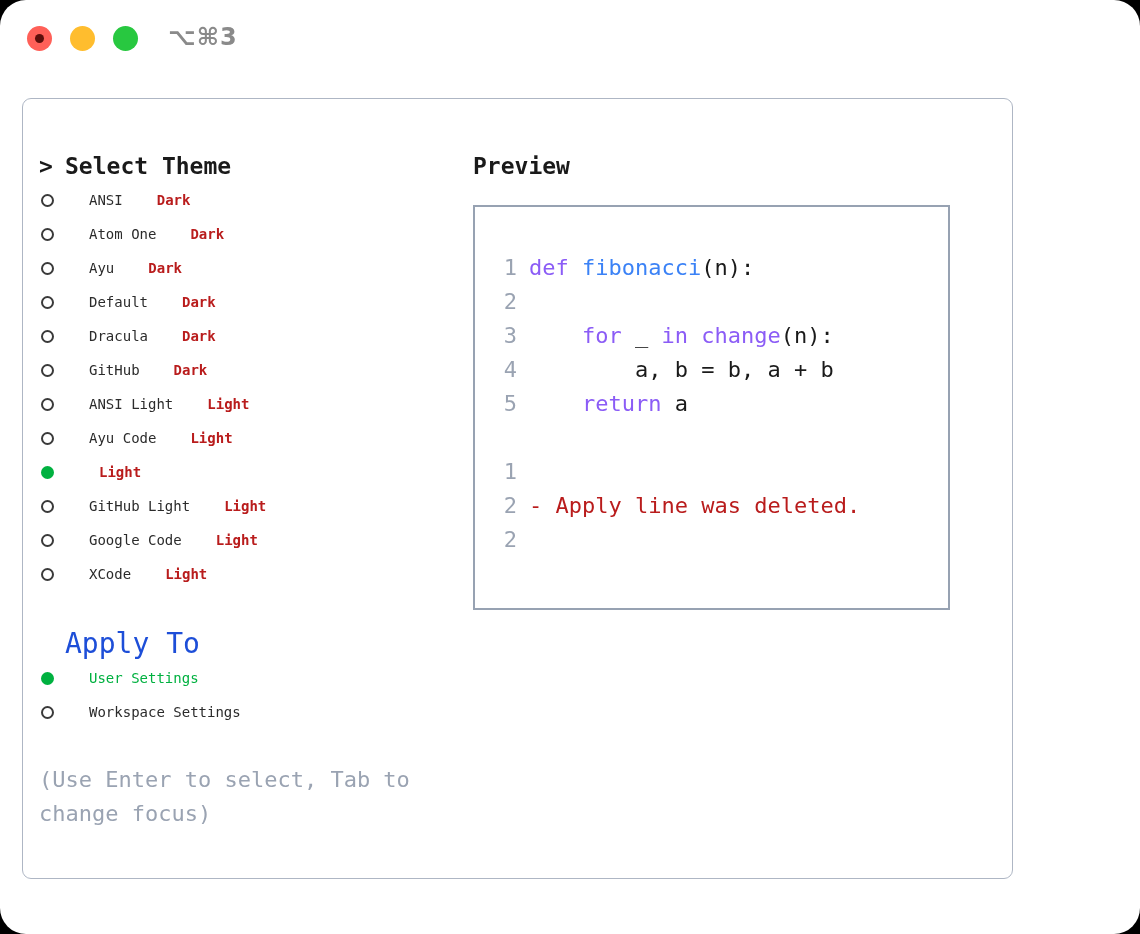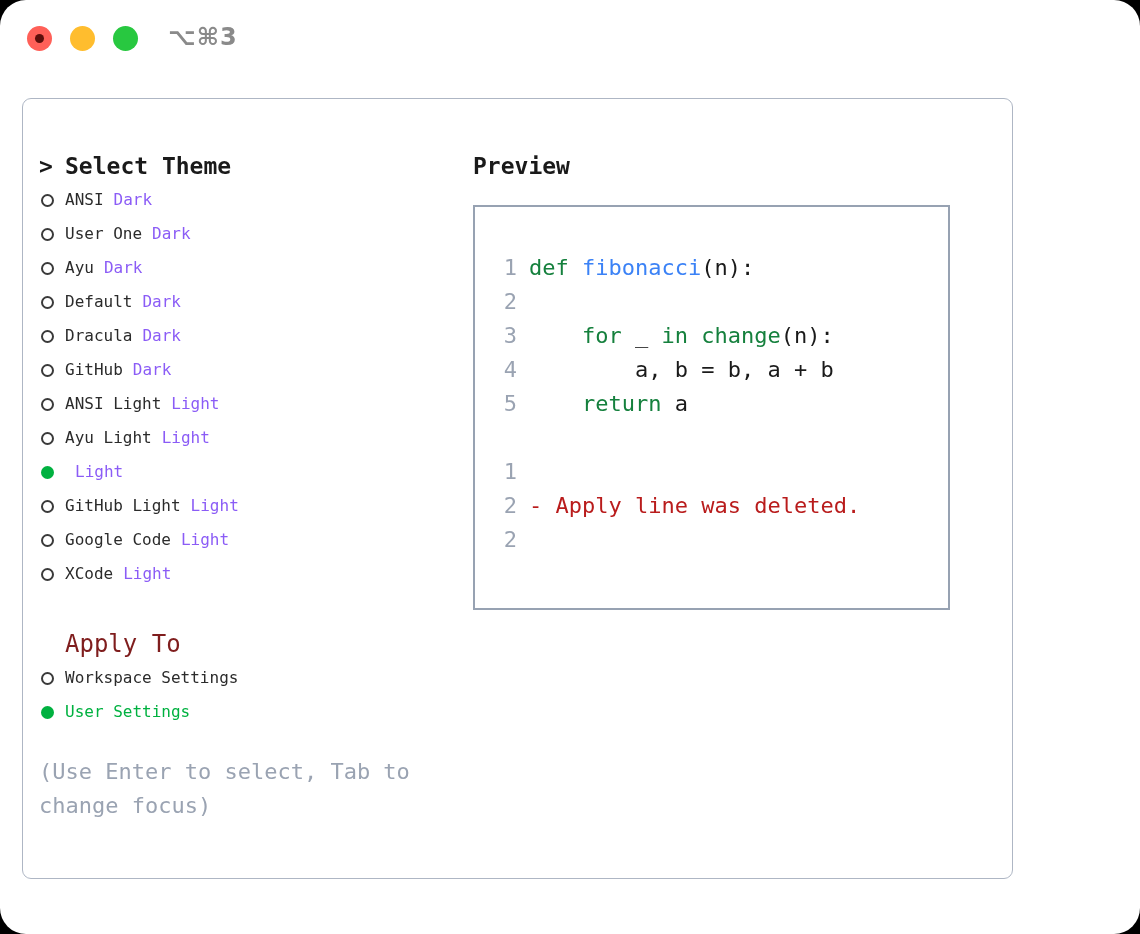--- a/index.html
+++ b/index.html
@@ -102,23 +102,24 @@
     width: 26px;
     display: inline-block;
     flex: 0 0 26px;
   }
 
   .theme-row {
     height: 34px;
     line-height: 34px;
     display: flex;
     align-items: center;
-    font-size: 16px;
+    font-size: 14px;
     color: #2b2b2b;
     white-space: pre;
+    gap: 24px;
   }
   .bullet {
     flex: 0 0 26px;
     width: 26px;
     display: flex;
     align-items: center;
     justify-content: flex-start;
     padding-left: 2px;
     box-sizing: border-box;
   }
@@ -131,42 +132,43 @@
     box-sizing: border-box;
     background: transparent;
   }
   .theme-row.selected .bullet .dot {
     background: #00b140;
     border-color: #00b140;
   }
   .theme-row .name { color: #2b2b2b; }
   .theme-row.selected .name { color: #00b140; }
   .theme-row .tag {
-    color: #8b5cf6;
+    color: #b91c1c;
     margin-left: 10px;
+    font-weight: bold;
   }
 
   .section-gap { height: 36px; }
 
   .section-title {
     height: 34px;
     line-height: 34px;
-    font-size: 24px;
-    color: #7f1d1d;
+    font-size: 28px;
+    color: #1d4ed8;
     display: flex;
     align-items: flex-start;
     white-space: pre;
   }
   .section-title .spacer {
     flex: 0 0 26px;
     width: 26px;
   }
 
   .hint {
-    margin-top: 26px;
+    margin-top: 34px;
     font-size: 22px;
     line-height: 34px;
     color: #9aa3b2;
     width: 404px;
   }
 
   
   .right-col {
     position: absolute;
     left: 450px;
@@ -203,21 +205,21 @@
     width: 42px;
     text-align: right;
     color: #9aa3b2;
     padding-right: 0;
   }
   .codetext {
     padding-left: 12px;
     color: #1a1a1a;
     white-space: pre;
   }
-  .kw   { color: #15803d; }
+  .kw   { color: #8b5cf6; }
   .fn   { color: #3b82f6; }
   .blank-line { height: 34px; }
 
   .diff-ctx  { color: #8a8a8a; }
   .diff-del  { color: #b91c1c; }
   .diff-add  { color: #00c000; }
 </style>
 </head>
 <body>
 
@@ -236,43 +238,43 @@
 
     <div class="left-col">
 
       <div class="list-header">
         <span class="caret">&gt;</span>
         <span>Select Theme</span>
       </div>
 
       <div id="theme-items">
           <div class="theme-row"><span class="bullet"><span class="dot"></span></span><span class="name">ANSI</span><span class="tag">Dark</span></div>
-          <div class="theme-row"><span class="bullet"><span class="dot"></span></span><span class="name">User One</span><span class="tag">Dark</span></div>
+          <div class="theme-row"><span class="bullet"><span class="dot"></span></span><span class="name">Atom One</span><span class="tag">Dark</span></div>
           <div class="theme-row"><span class="bullet"><span class="dot"></span></span><span class="name">Ayu</span><span class="tag">Dark</span></div>
           <div class="theme-row"><span class="bullet"><span class="dot"></span></span><span class="name">Default</span><span class="tag">Dark</span></div>
           <div class="theme-row"><span class="bullet"><span class="dot"></span></span><span class="name">Dracula</span><span class="tag">Dark</span></div>
           <div class="theme-row"><span class="bullet"><span class="dot"></span></span><span class="name">GitHub</span><span class="tag">Dark</span></div>
           <div class="theme-row"><span class="bullet"><span class="dot"></span></span><span class="name">ANSI Light</span><span class="tag">Light</span></div>
-          <div class="theme-row"><span class="bullet"><span class="dot"></span></span><span class="name">Ayu Light</span><span class="tag">Light</span></div>
+          <div class="theme-row"><span class="bullet"><span class="dot"></span></span><span class="name">Ayu Code</span><span class="tag">Light</span></div>
           <div class="theme-row selected"><span class="bullet"><span class="dot"></span></span><span class="tag">Light</span></div>
           <div class="theme-row"><span class="bullet"><span class="dot"></span></span><span class="name">GitHub Light</span><span class="tag">Light</span></div>
           <div class="theme-row"><span class="bullet"><span class="dot"></span></span><span class="name">Google Code</span><span class="tag">Light</span></div>
           <div class="theme-row"><span class="bullet"><span class="dot"></span></span><span class="name">XCode</span><span class="tag">Light</span></div>
         </div>
 
       <div class="section-gap"></div>
 
       <div class="section-title">
         <span class="spacer"></span>
         <span>Apply To</span>
       </div>
 
       <div id="apply-items">
+          <div class="theme-row selected"><span class="bullet"><span class="dot"></span></span><span class="name">User Settings</span></div>
           <div class="theme-row"><span class="bullet"><span class="dot"></span></span><span class="name">Workspace Settings</span></div>
-          <div class="theme-row selected"><span class="bullet"><span class="dot"></span></span><span class="name">User Settings</span></div>
         </div>
 
       <div class="hint">(Use Enter to select, Tab to change focus)</div>
     </div>
 
     <div class="right-col">
       <div class="preview-title">Preview</div>
 
       <div class="preview-box">
         <div id="code-lines">

